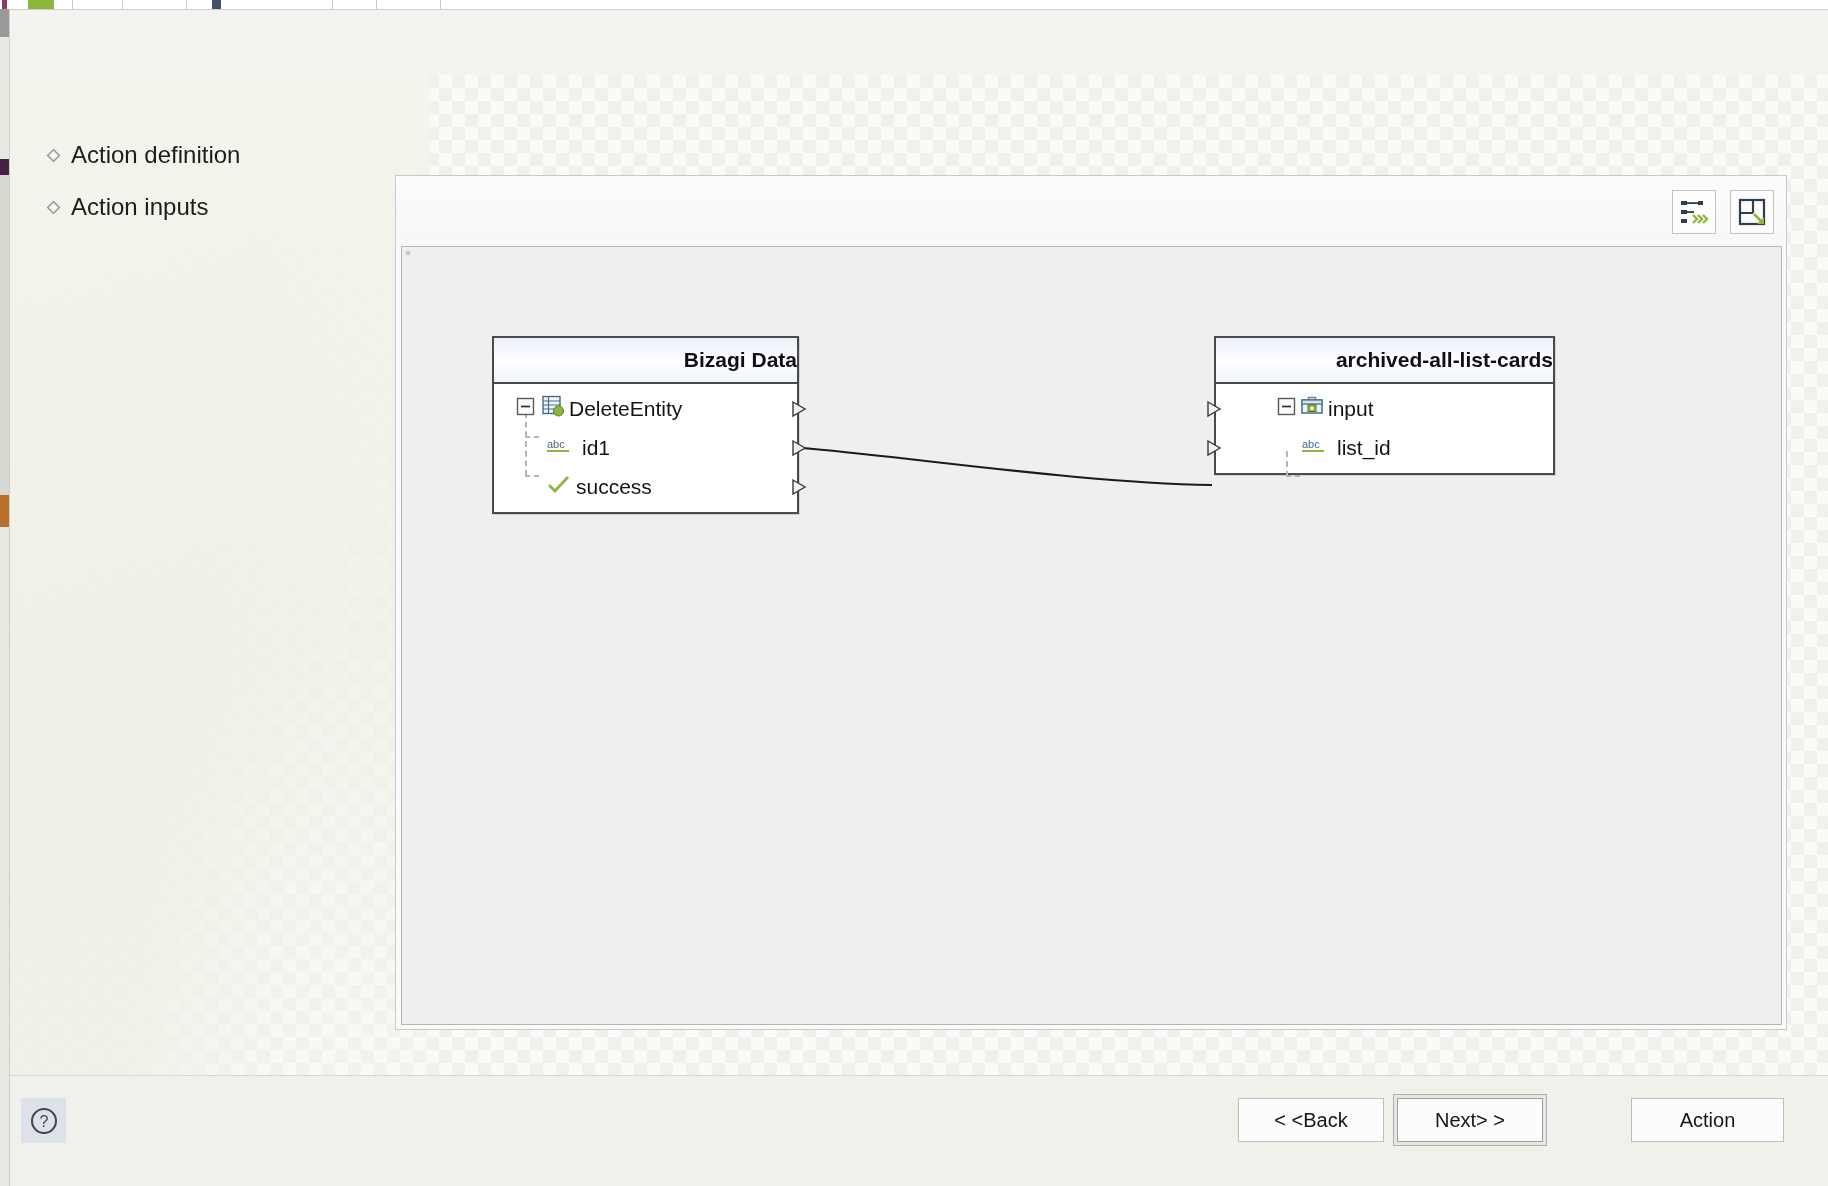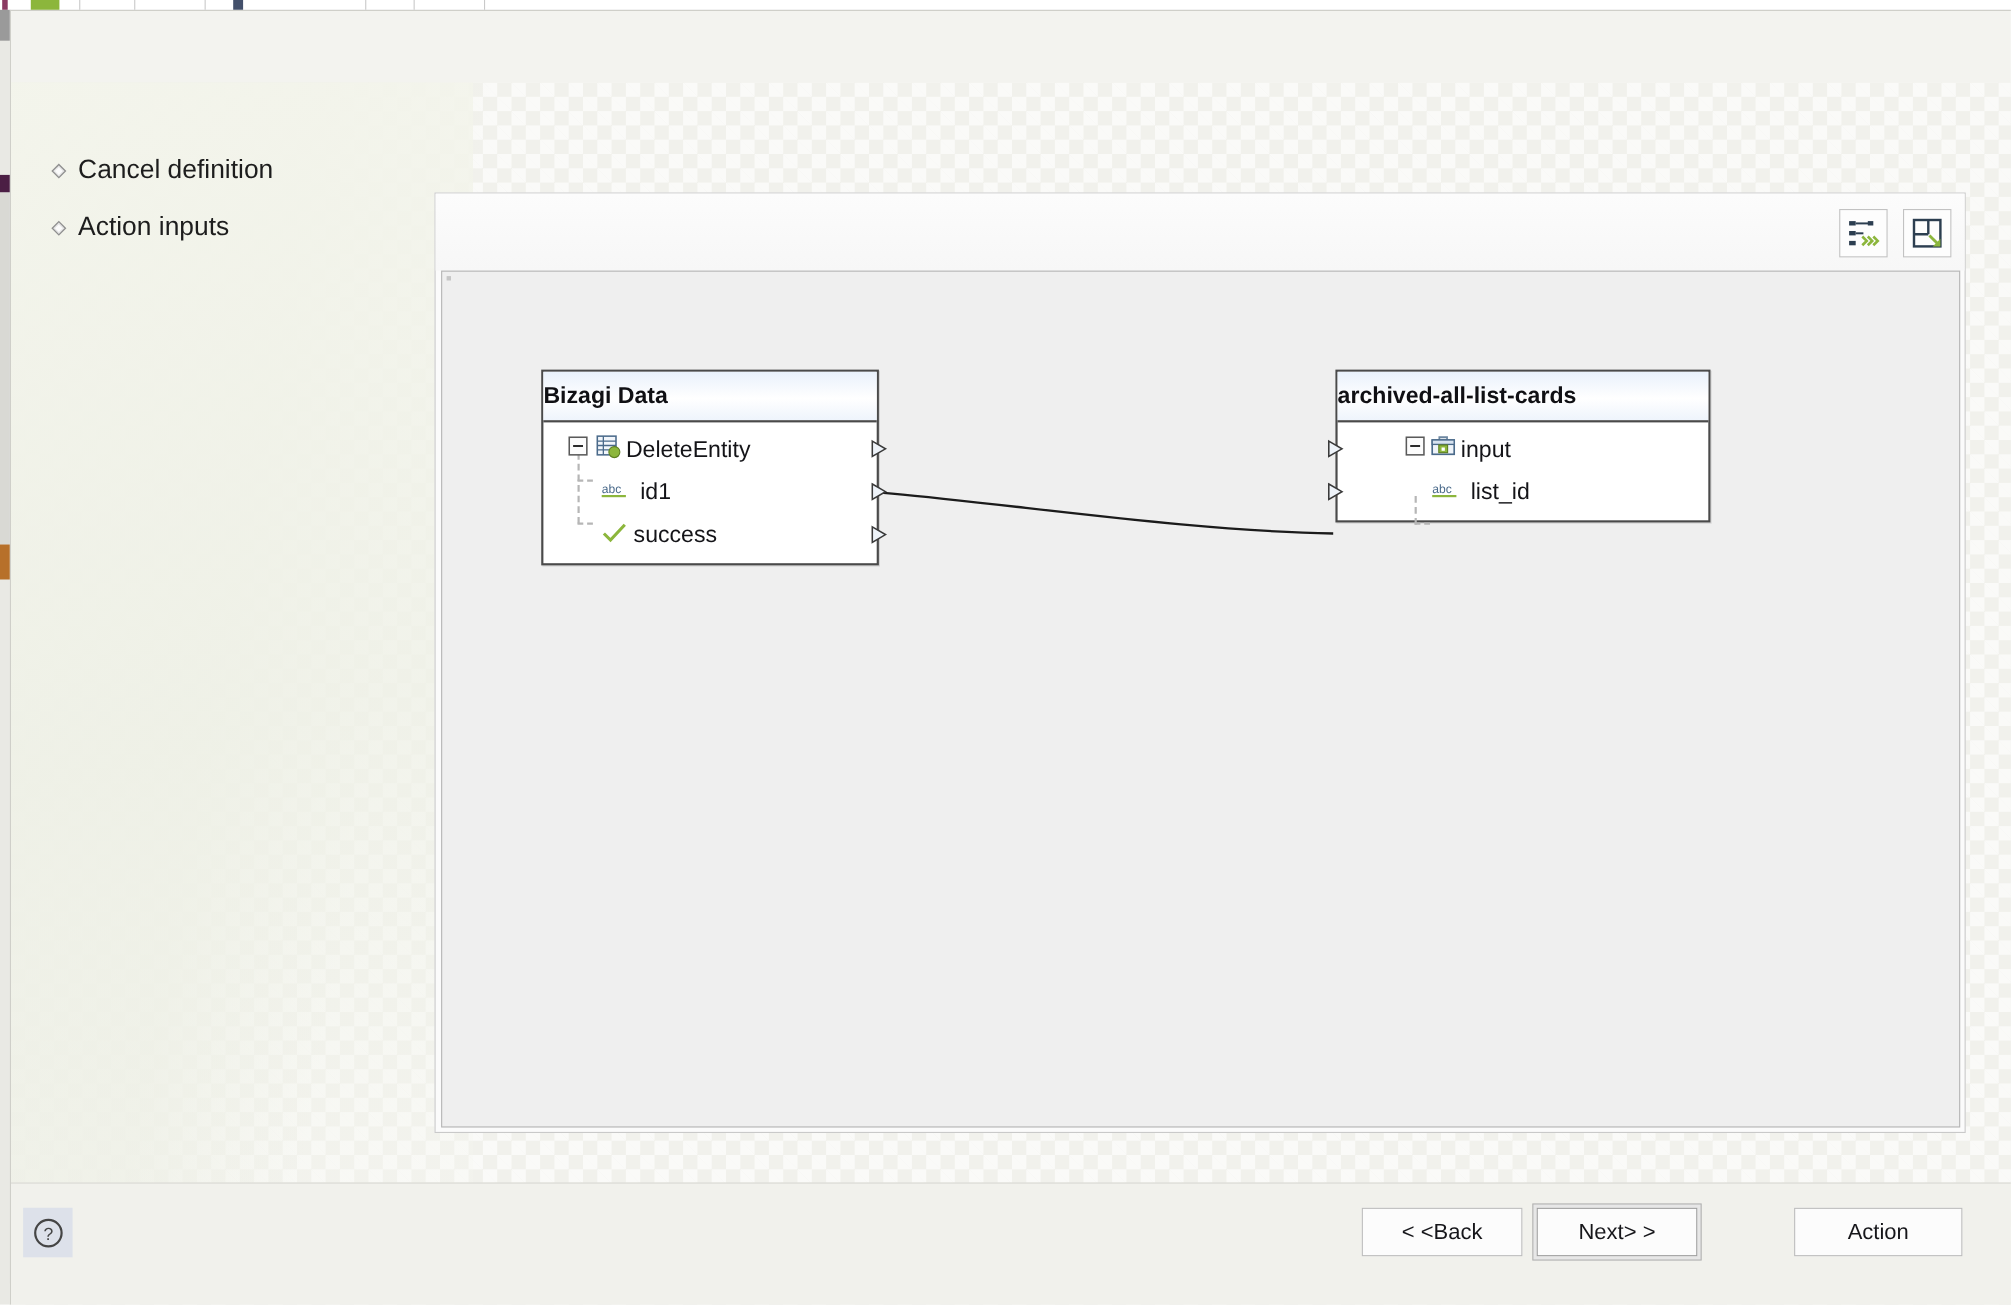--- a/index.html
+++ b/index.html
@@ -138,21 +138,21 @@
   
   .node {
     position: absolute;
     background: #ffffff;
     border: 2px solid #4a4a4a;
     box-sizing: border-box;
     box-shadow: 1px 1px 0 rgba(0,0,0,.12);
   }
   .node-header {
     height: 44px; line-height: 44px;
-    text-align: left;
+    text-align: right;
     font-size: 21px; font-weight: bold; color: #101014;
     background: linear-gradient(#e9f1fb, #ffffff 55%, #eef4fc);
     border-bottom: 2px solid #4a4a4a;
   }
   .node-body { padding: 5px 0 6px 0; position: relative; }
   .node-row {
     position: relative;
     height: 39px;
     display: flex; align-items: center;
     font-size: 21px; color: #141418;
@@ -242,21 +242,21 @@
 
     <div id="sidebar">
 
       <div class="step">
         <span class="step-bullet">
           <svg width="15" height="15" viewBox="0 0 15 15" aria-hidden="true">
             <polygon points="7.5,1.5 13.5,7.5 7.5,13.5 1.5,7.5" fill="#e4e4e4" stroke="#8f8f8f" stroke-width="1.2"></polygon>
             <polygon points="7.5,4 11,7.5 7.5,11 4,7.5" fill="#fbfbfb"></polygon>
           </svg>
         </span>
-        <span class="step-label">Cancel definition</span>
+        <span class="step-label">Action definition</span>
       </div>
 
       <div class="step">
         <span class="step-bullet">
           <svg width="15" height="15" viewBox="0 0 15 15" aria-hidden="true">
             <polygon points="7.5,1.5 13.5,7.5 7.5,13.5 1.5,7.5" fill="#e4e4e4" stroke="#8f8f8f" stroke-width="1.2"></polygon>
             <polygon points="7.5,4 11,7.5 7.5,11 4,7.5" fill="#fbfbfb"></polygon>
           </svg>
         </span>
         <span class="step-label">Action inputs</span>

